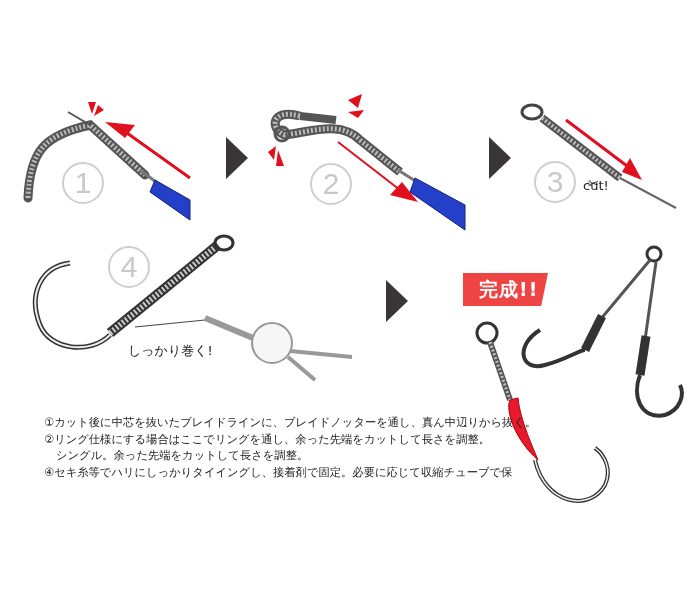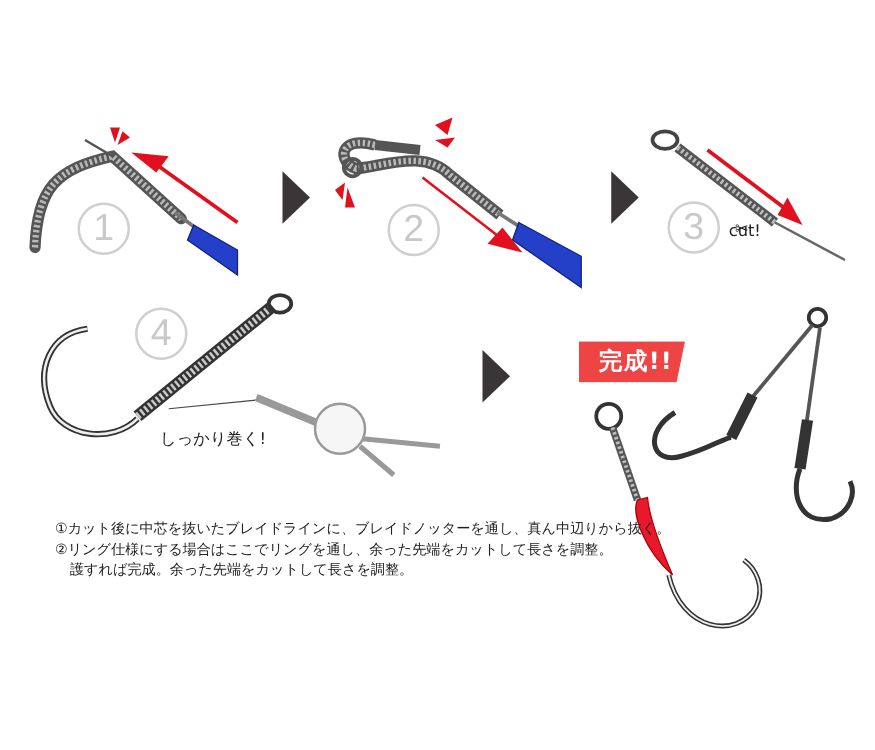--- a/index.html
+++ b/index.html
@@ -113,14 +113,15 @@
   <path d="M656 262 L 645 340" stroke="#555" stroke-width="3"></path>
   <path d="M602 316 L 585 350" stroke="#333" stroke-width="9"></path>
   <path d="M646 336 L 640 375" stroke="#333" stroke-width="9"></path>
   <path d="M540 330 C 515 345, 520 372, 545 365 C 565 360, 580 350, 585 350" stroke="#333" stroke-width="4" fill="none"></path>
   <path d="M640 375 C 632 395, 640 420, 665 415 C 680 410, 685 395, 680 385" stroke="#333" stroke-width="4" fill="none"></path>
 </svg>
 
 <div class="instructions">
   <div class="line">①カット後に中芯を抜いたブレイドラインに、ブレイドノッターを通し、真ん中辺りから抜く。</div>
   <div class="line">②リング仕様にする場合はここでリングを通し、余った先端をカットして長さを調整。</div>
-  <div class="line indent">護すれば完成。余った先端をカットして長さを調整。</div>
+  <div class="line indent">シングル。余った先端をカットして長さを調整。</div>
+  <div class="line">④セキ糸等でハリにしっかりタイイングし、接着剤で固定。必要に応じて収縮チューブで保</div>
 </div>
 
 </body></html>

